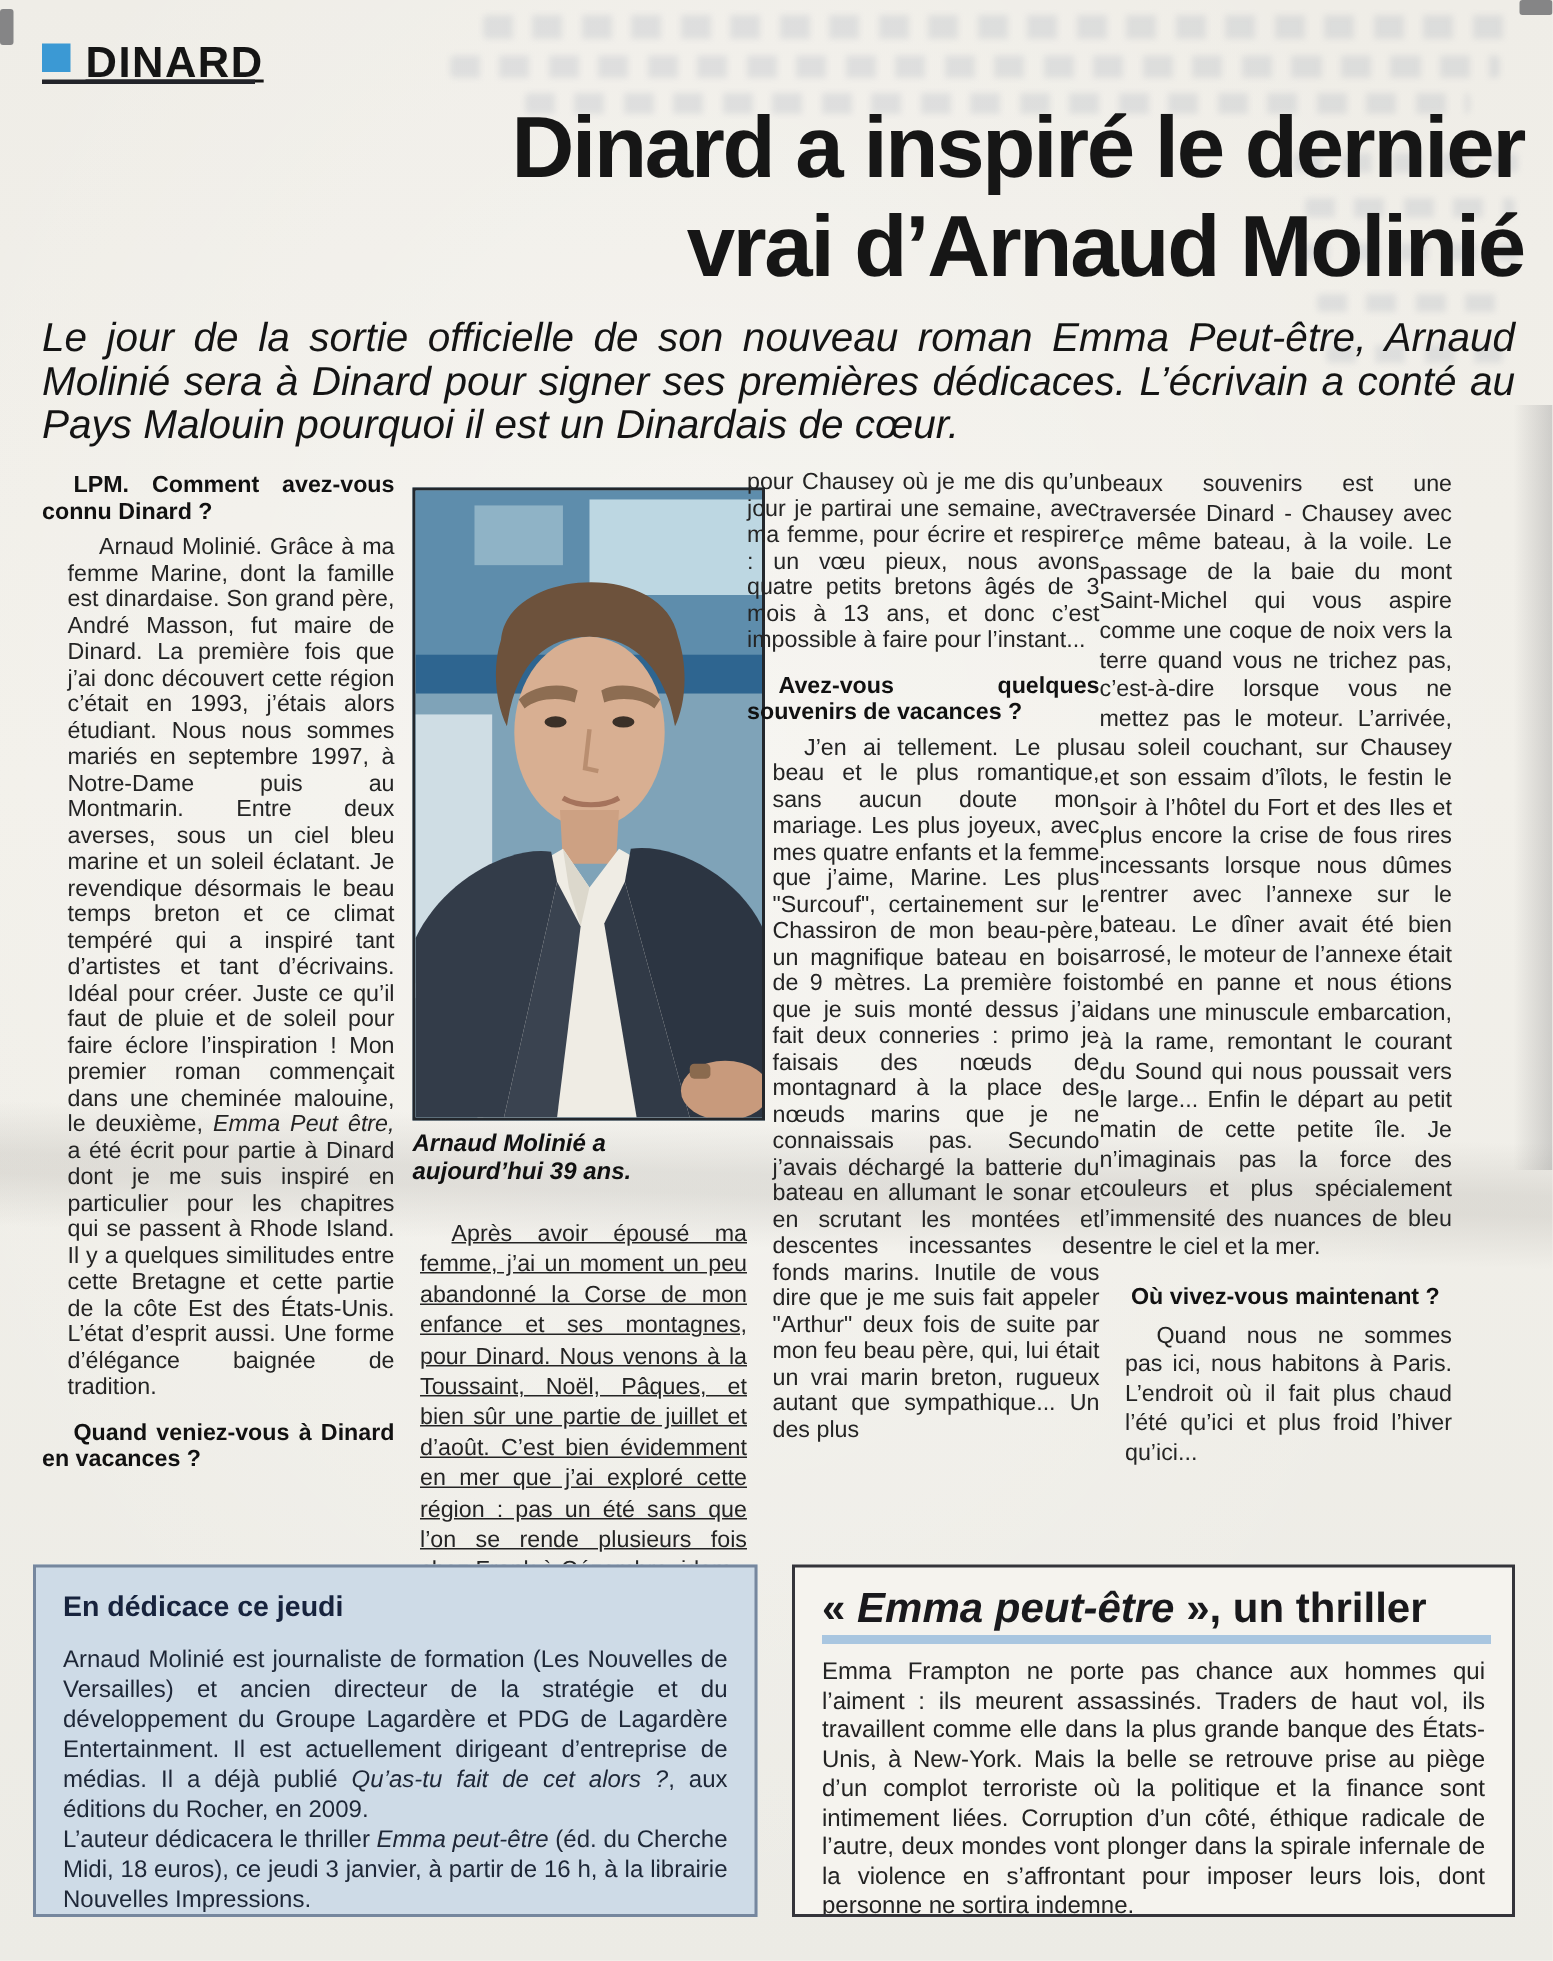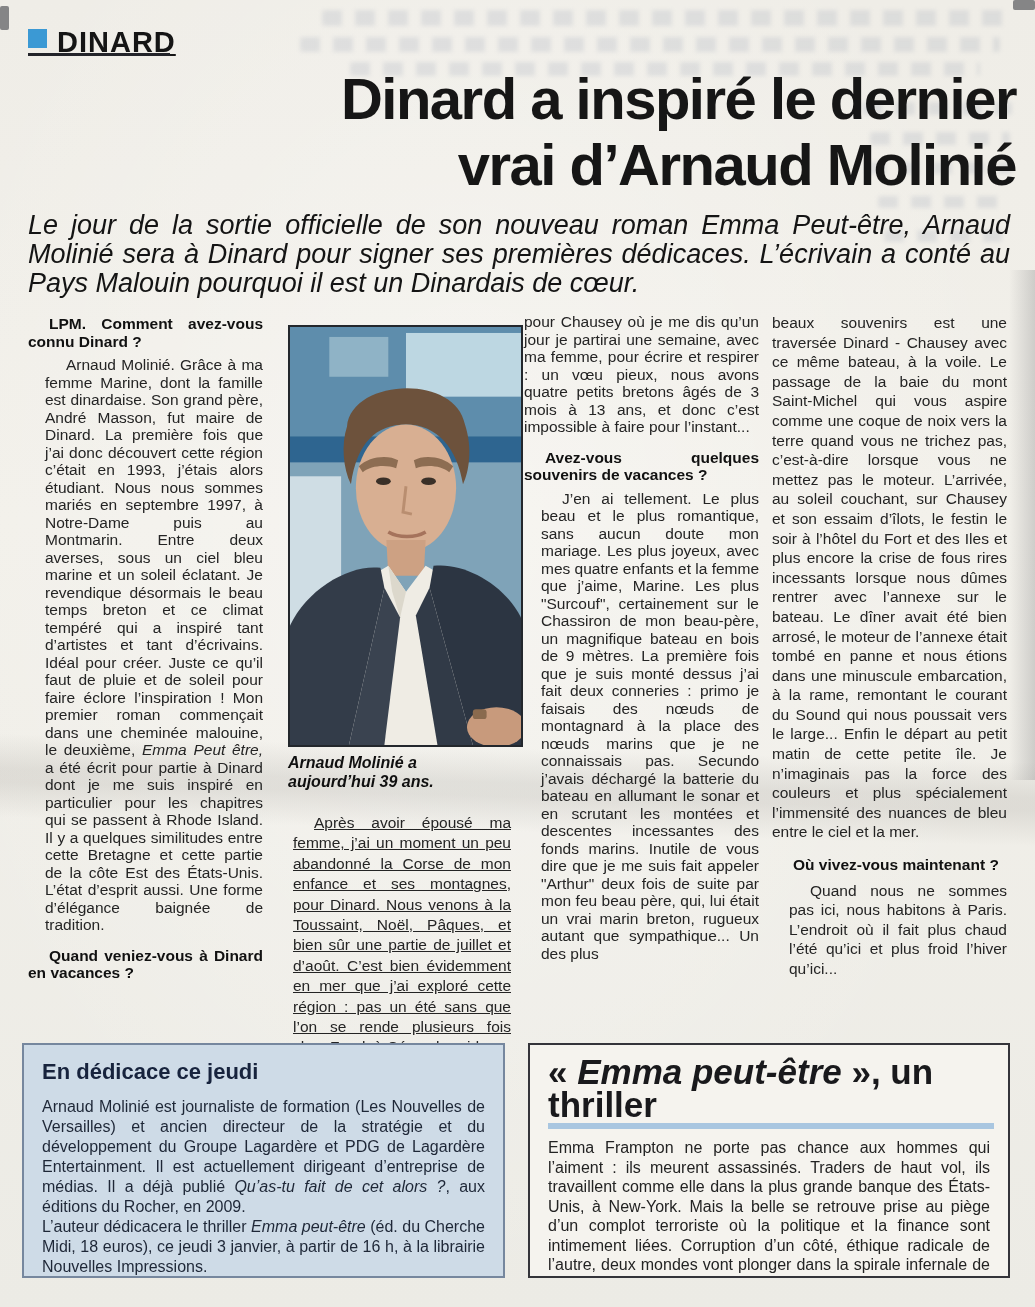--- a/index.html
+++ b/index.html
@@ -32,41 +32,41 @@
   .section-label{position:absolute;left:29px;top:0;font-size:29px;font-weight:bold;letter-spacing:1px;color:#151515;margin:0;text-decoration:underline;}
   .section-rule{position:absolute;left:0;top:27px;width:142px;height:3px;background:#23242a;}
   
   .headline{position:absolute;left:26px;top:66px;width:990px;margin:0;
     font-size:58px;line-height:66px;font-weight:bold;letter-spacing:-1.5px;color:#161616;text-align:right;}
   
   .lede{position:absolute;left:28px;top:211px;width:982px;margin:0;
     font-size:27px;line-height:29px;font-style:italic;font-weight:500;color:#141414;text-align:justify;}
   
   .columns{position:absolute;left:28px;top:313px;width:981px;height:730px;
-    display:flex;gap:13px;overflow:hidden;}
+    display:flex;overflow:hidden;}
   .col{width:235px;flex:0 0 235px;font-size:15.5px;line-height:17.5px;text-align:justify;color:#242424;}
   .col p{margin:0;}
   .col .indent{text-indent:21px;margin-left:17px;}
   .q{font-weight:bold;color:#111;margin-top:13px !important;margin-bottom:6px !important;text-indent:21px;}
   .q.first{margin-top:2px !important;}
   .col2-p{line-height:20.4px;text-decoration:underline;}
   .col4 p{line-height:19.6px;}
   
   .photo-fig{margin:0;padding:12px;}
   .photo{width:231px;height:418px;border:2px solid #23272c;display:block;background:#7fa3b8;}
   .caption{font-size:16px;line-height:19px;font-weight:bold;font-style:italic;color:#101010;
     margin:6px 0 10px 0;text-align:left;text-indent:0;}
   
   .box-left{position:absolute;left:22px;top:1043px;width:483px;height:235px;box-sizing:border-box;
     background:#cedbe7;border:2px solid #76879e;padding:10px 18px;overflow:hidden;}
-  .box-left h3{margin:0 0 9px 0;font-size:22px;line-height:33px;color:#17233d;}
+  .box-left h3{margin:0 0 9px 0;font-size:19px;line-height:33px;color:#17233d;}
   .box-left p{margin:0;font-size:16px;line-height:20px;text-align:justify;color:#1e2737;}
   .box-right{position:absolute;left:528px;top:1043px;width:482px;height:235px;box-sizing:border-box;
     background:#f5f3ee;border:2px solid #34343a;padding:10px 18px;overflow:hidden;}
-  .box-right h3{margin:0 0 2px 0;font-size:35px;line-height:33px;color:#19191c;font-style:normal;}
+  .box-right h3{margin:0 0 2px 0;font-size:28px;line-height:33px;color:#19191c;font-style:normal;}
   .box-right h3 .em{font-style:italic;}
   .title-bar{width:446px;height:6px;background:#a9c6e0;margin:0 0 9px 0;}
   .box-right p{margin:0;font-size:16px;line-height:19.5px;text-align:justify;color:#232323;}
   em{font-style:italic;}
 </style>
 </head>
 <body>
 
 <div class="page">
 

